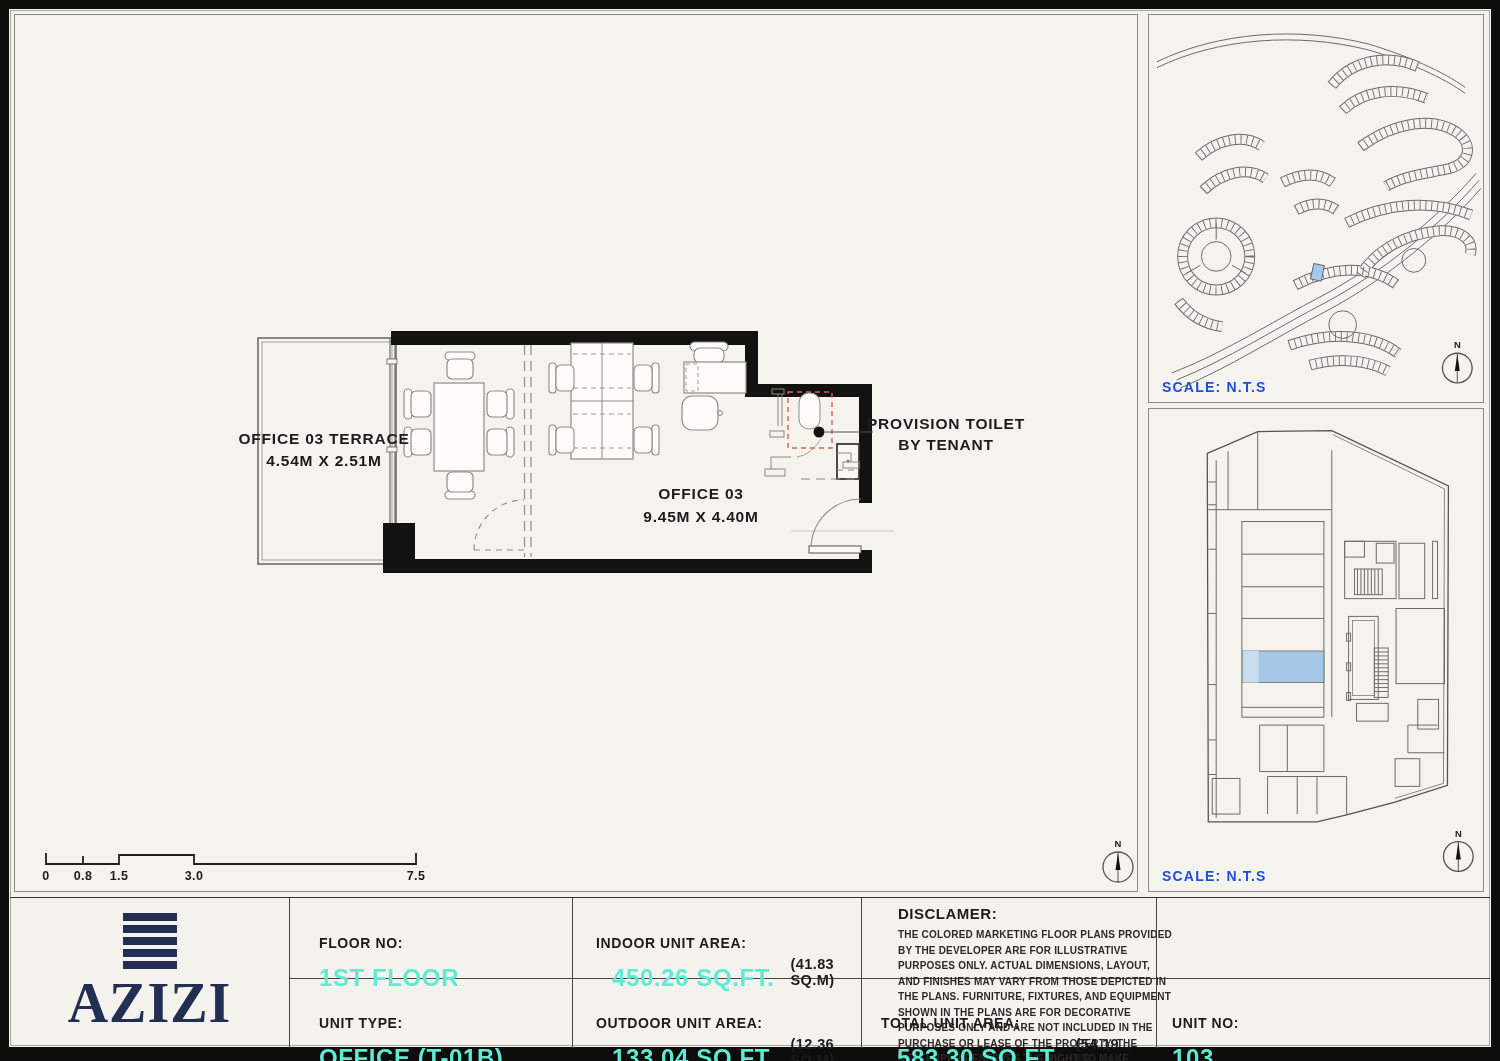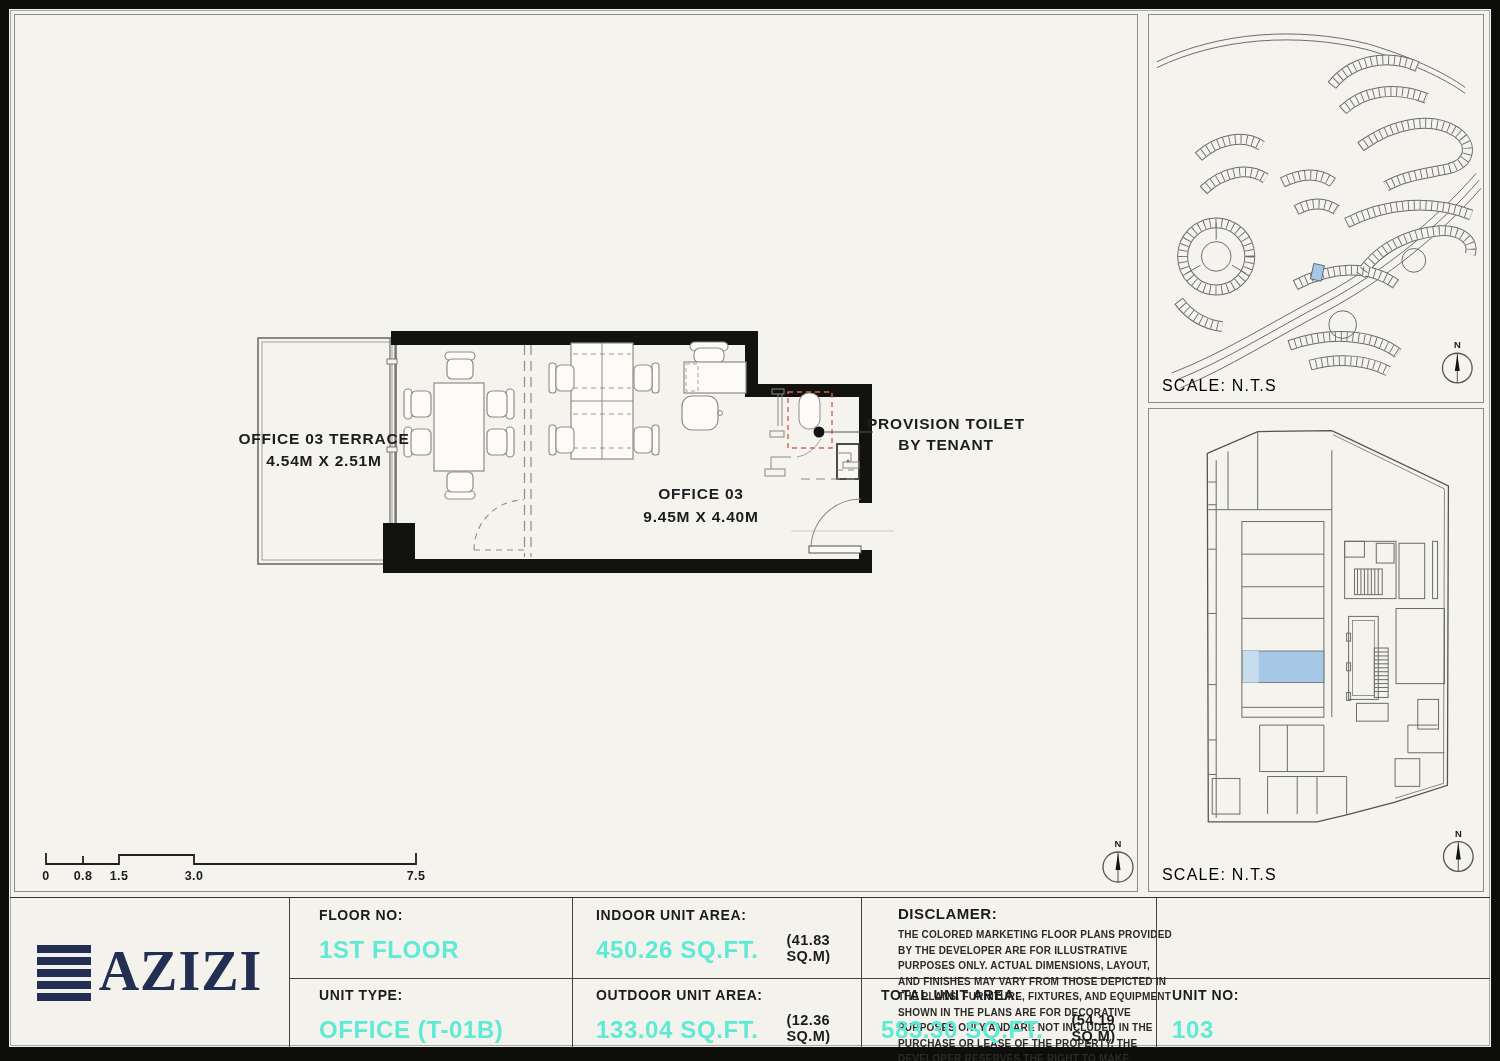--- a/index.html
+++ b/index.html
@@ -4,39 +4,39 @@
 <style>
   html,body{margin:0;padding:0;}
   body{width:1500px;height:1061px;font-family:"Liberation Sans",sans-serif;}
   .page{position:relative;width:1500px;height:1061px;background:#0d0d0c;overflow:hidden;}
   .paper{position:absolute;left:9px;top:9px;width:1482px;height:1038px;background:#f4f2ec;}
   .frame{position:absolute;left:10px;top:10px;width:1478px;height:1034px;border:1px solid #aaa8a0;pointer-events:none;}
   .panel{position:absolute;background:#f5f3ee;border:1.5px solid #8e8c87;}
   .panel-main{left:14px;top:14px;width:1122px;height:876px;}
   .panel-site{left:1148px;top:14px;width:334px;height:387px;}
   .panel-key{left:1148px;top:408px;width:334px;height:482px;}
-  .scale-label{position:absolute;left:13px;bottom:7px;font-size:16px;font-weight:400;letter-spacing:1.2px;color:#000000;}
+  .scale-label{position:absolute;left:13px;bottom:7px;font-size:14px;font-weight:700;letter-spacing:1.2px;color:#1d4ed8;}
   svg{position:absolute;left:0;top:0;}
   svg text{font-family:"Liberation Sans",sans-serif;fill:#1c1c1e;}
   .plan-label{font-size:15.5px;font-weight:700;letter-spacing:.8px;}
   .tick-label{font-size:12.5px;font-weight:700;letter-spacing:.3px;}
   .n-label{font-size:9.5px;font-weight:700;}
   
   .tblock{position:absolute;left:10px;top:897px;width:1480px;height:150px;border-top:1.5px solid #35342f;}
   .tb-v{position:absolute;top:0;width:0;height:150px;border-left:1.3px solid #45443f;}
   .tb-h{position:absolute;left:279px;top:80px;width:1201px;height:0;border-top:1.3px solid #45443f;}
   .cell{position:absolute;box-sizing:border-box;}
-  .cell .lab{font-size:14px;font-weight:700;letter-spacing:.6px;color:#1c1c1e;}
+  .cell .lab{font-size:14px;font-weight:700;letter-spacing:.6px;color:#1c1c1e;margin-top:28px;}
   .cell .val{font-size:24px;font-weight:700;letter-spacing:.6px;color:#5eead4;margin-top:13px;white-space:nowrap;}
-  .valrow{display:flex;align-items:flex-end;gap:28px;}
+  .valrow{display:flex;align-items:center;gap:16px;margin-left:16px;}
   .metric{font-size:14.5px;font-weight:700;letter-spacing:.4px;color:#1c1c1e;}
   .disc-lab{font-size:15px;font-weight:700;letter-spacing:.5px;color:#1c1c1e;}
   .disc-txt{margin-top:5px;width:276px;font-size:10px;line-height:1.55;font-weight:700;color:#2b2a27;letter-spacing:.2px;}
   
-  .logo{position:absolute;left:0;top:0;width:279px;height:150px;display:flex;align-items:center;justify-content:center;gap:8px;}
+  .logo{position:absolute;left:0;top:0;width:279px;height:150px;display:flex;align-items:center;justify-content:center;gap:8px;flex-direction:column;}
   .logo-bars{display:flex;flex-direction:column;gap:4.5px;}
   .logo-bars i{display:block;width:54px;height:7.5px;background:#222e52;}
   .logo-word{font-family:"Liberation Serif",serif;font-weight:700;font-size:56px;letter-spacing:1px;color:#222e52;line-height:1;transform:translateY(-2px);}
 </style>
 </head>
 <body>
 
 <div class="page">
   <div class="paper"></div>
   <div class="frame"></div>

